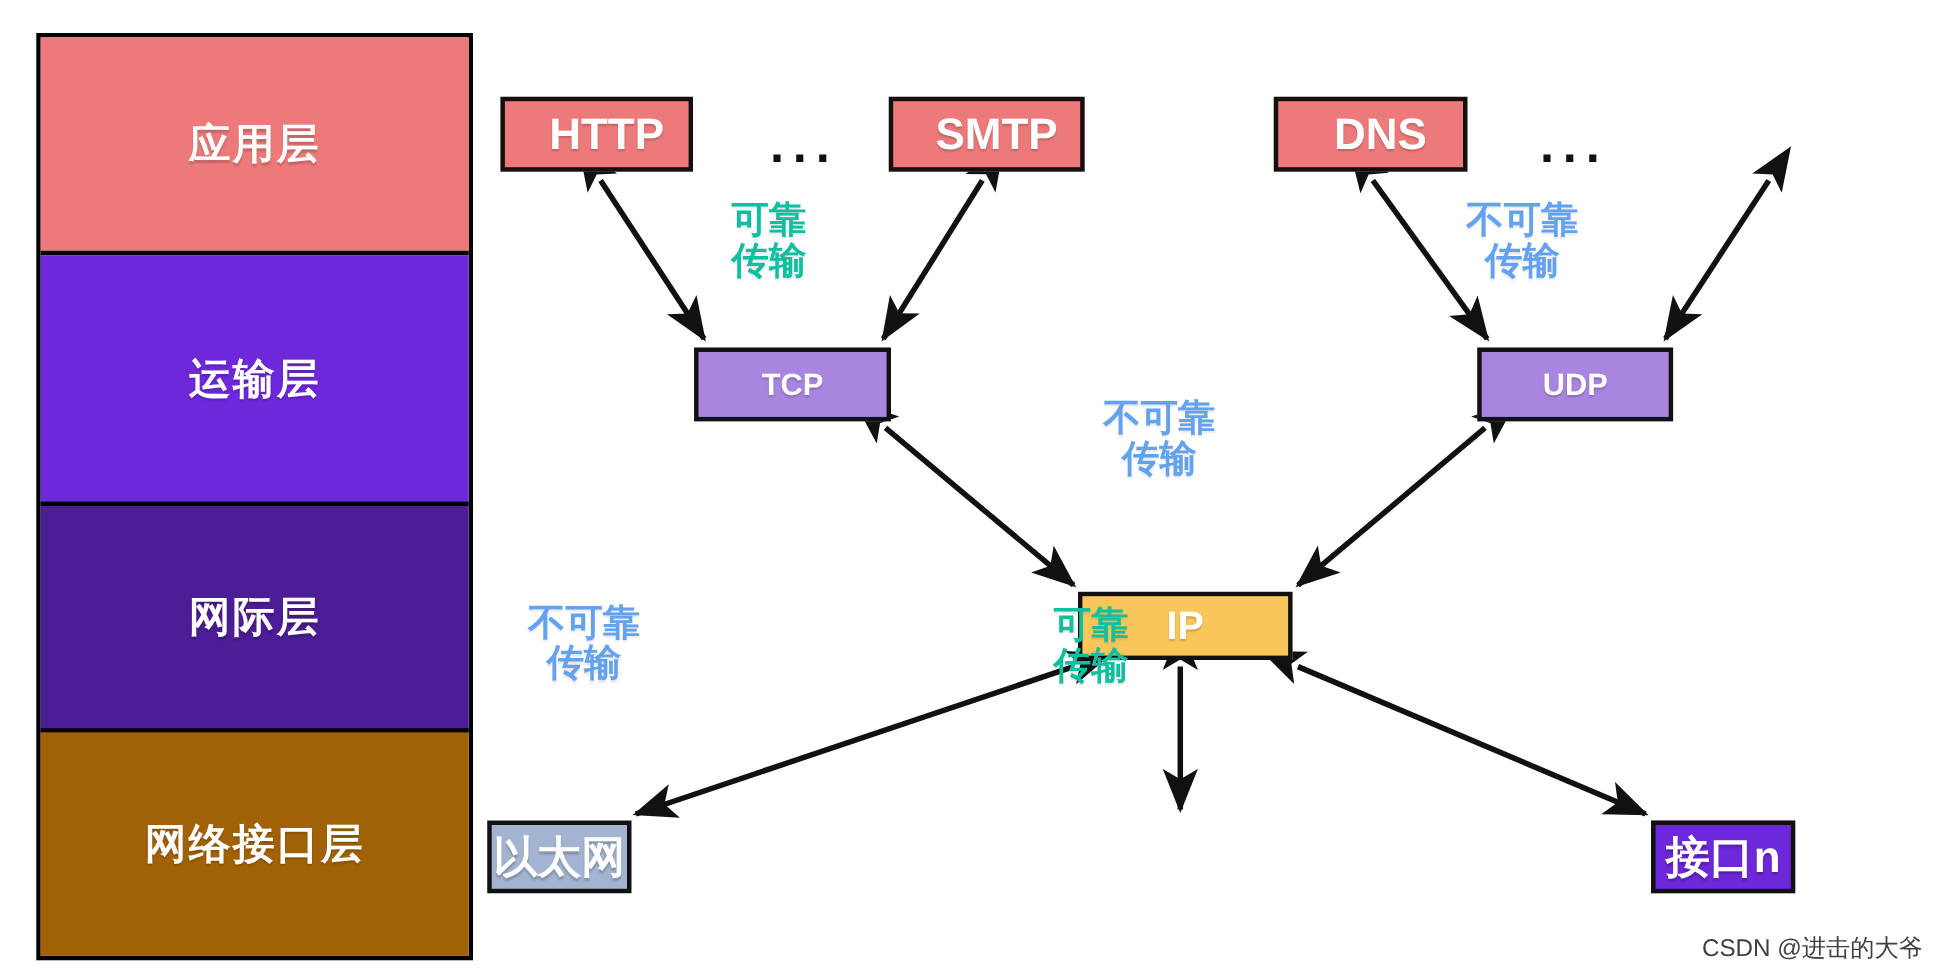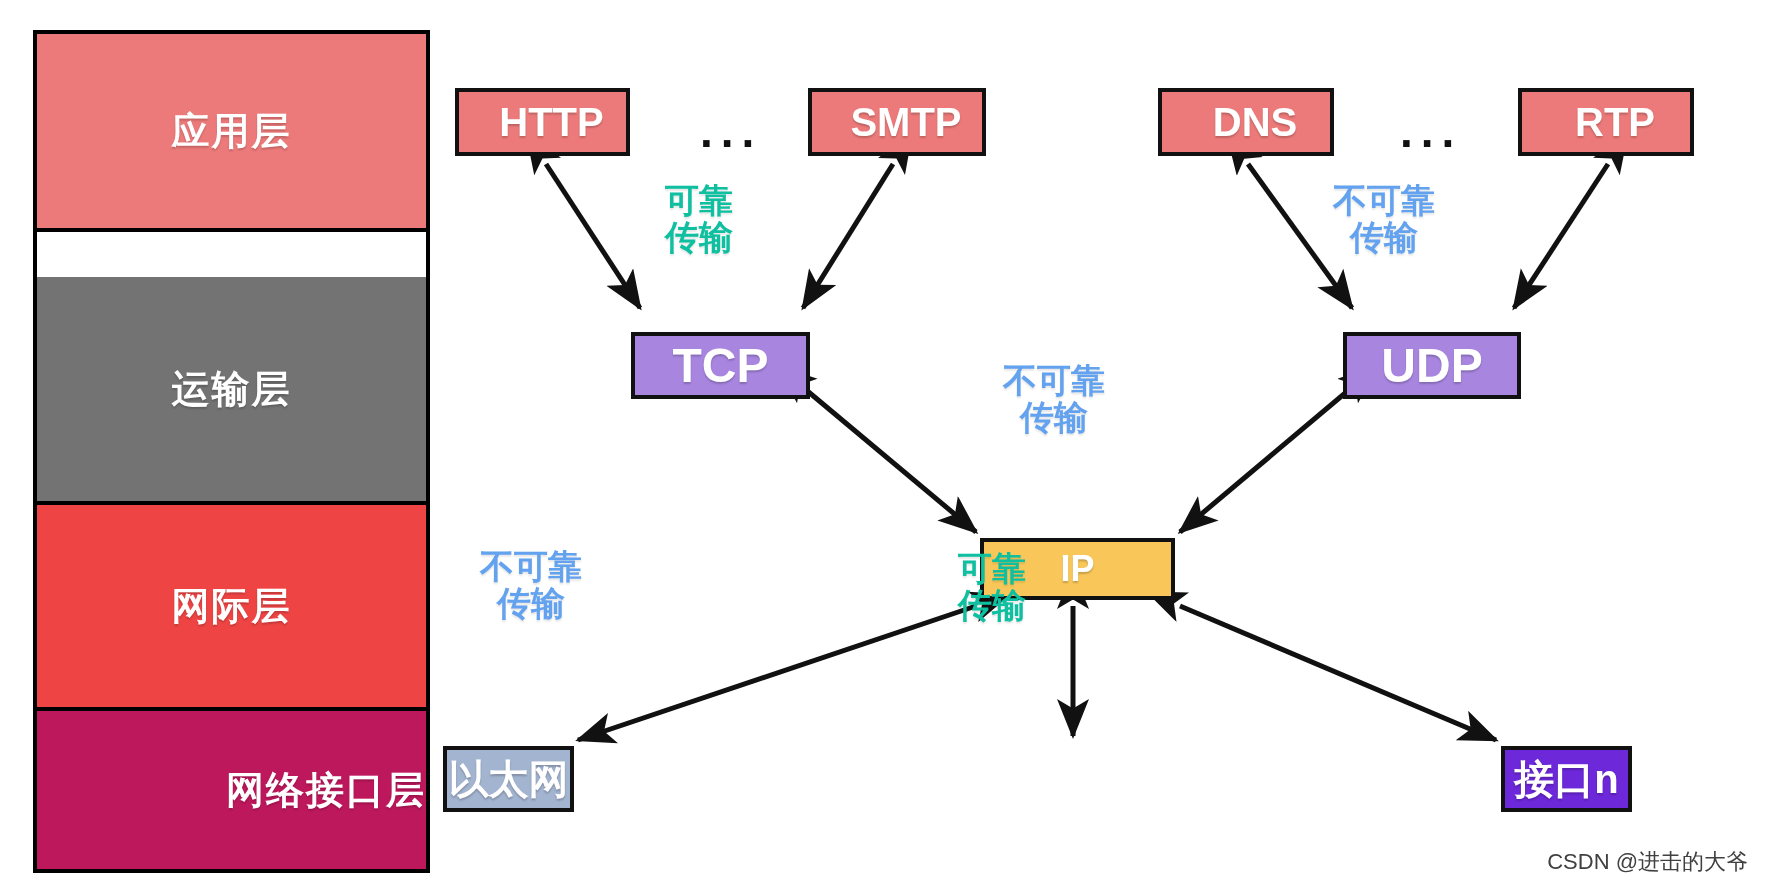--- a/index.html
+++ b/index.html
@@ -58,21 +58,21 @@
     border: 4px solid #111111;
     display: flex;
     align-items: center;
     justify-content: center;
     color: #ffffff;
     font-weight: bold;
     text-shadow: 0 2px 2px rgba(0,0,0,0.20);
     white-space: nowrap;
   }
   .node.app   { font-size: 40px; padding-left: 18px; }
-  .node.trans { font-size: 48px; margin-top: 16px; }
+  .node.trans { font-size: 28px; }
   .node.net   { font-size: 36px; }
   .node.link  { font-size: 40px; }
 
   
   .ellipsis {
     position: absolute;
     color: #111111;
     font-size: 46px;
     font-weight: bold;
     letter-spacing: 8px;
@@ -108,27 +108,27 @@
 </style>
 </head>
 <body>
 
 <div id="canvas">
 
   <div class="layer-stack">
     <div class="layer-cell" style="background:#ED7A7A; height:198px;">
       <span class="layer-label">应用层</span>
     </div>
-    <div class="layer-cell" style="background:#737373; height:228px;margin-top:45px;">
+    <div class="layer-cell" style="background:#6d28d9; height:228px;">
       <span class="layer-label">运输层</span>
     </div>
-    <div class="layer-cell" style="background:#ef4444; height:206px;text-align:right;">
+    <div class="layer-cell" style="background:#4c1d95; height:206px;text-align:right;">
       <span class="layer-label">网际层</span>
     </div>
-    <div class="layer-cell" style="background:#be185d; flex:1;justify-content:flex-end;">
+    <div class="layer-cell" style="background:#a16207; flex:1;">
       <span class="layer-label">网络接口层</span>
     </div>
   </div>
 
   <svg class="arrows" viewBox="0 0 1770 891" xmlns="http://www.w3.org/2000/svg">
     <defs>
       <marker id="ah" markerWidth="9" markerHeight="9" refX="7.4" refY="3.2" orient="auto" markerUnits="strokeWidth">
         <path d="M0,0 L8,3.2 L0,6.4 L1.9,3.2 z" fill="#111111"></path>
       </marker>
       <marker id="ah-start" markerWidth="9" markerHeight="9" refX="0.6" refY="3.2" orient="auto-start-reverse" markerUnits="strokeWidth">
@@ -159,23 +159,20 @@
 
   <div class="node app" style="left:455px; top:88px; width:175px; height:68px; background:#ED7A7A;">
     <span>HTTP</span>
   </div>
   <div class="node app" style="left:808px; top:88px; width:178px; height:68px; background:#ED7A7A;">
     <span>SMTP</span>
   </div>
   <div class="node app" style="left:1158px; top:88px; width:176px; height:68px; background:#ED7A7A;">
     <span>DNS</span>
   </div>
-  <div class="node app" style="left:1518px; top:88px; width:176px; height:68px; background:#ED7A7A;">
-    <span>RTP</span>
-  </div>
 
   <div class="ellipsis" style="left:700px; top:108px;">...</div>
   <div class="ellipsis" style="left:1400px; top:108px;">...</div>
 
   <div class="node trans" style="left:631px; top:316px; width:179px; height:67px; background:#A886E0;">
     <span>TCP</span>
   </div>
   <div class="node trans" style="left:1343px; top:316px; width:178px; height:67px; background:#A886E0;">
     <span>UDP</span>
   </div>

